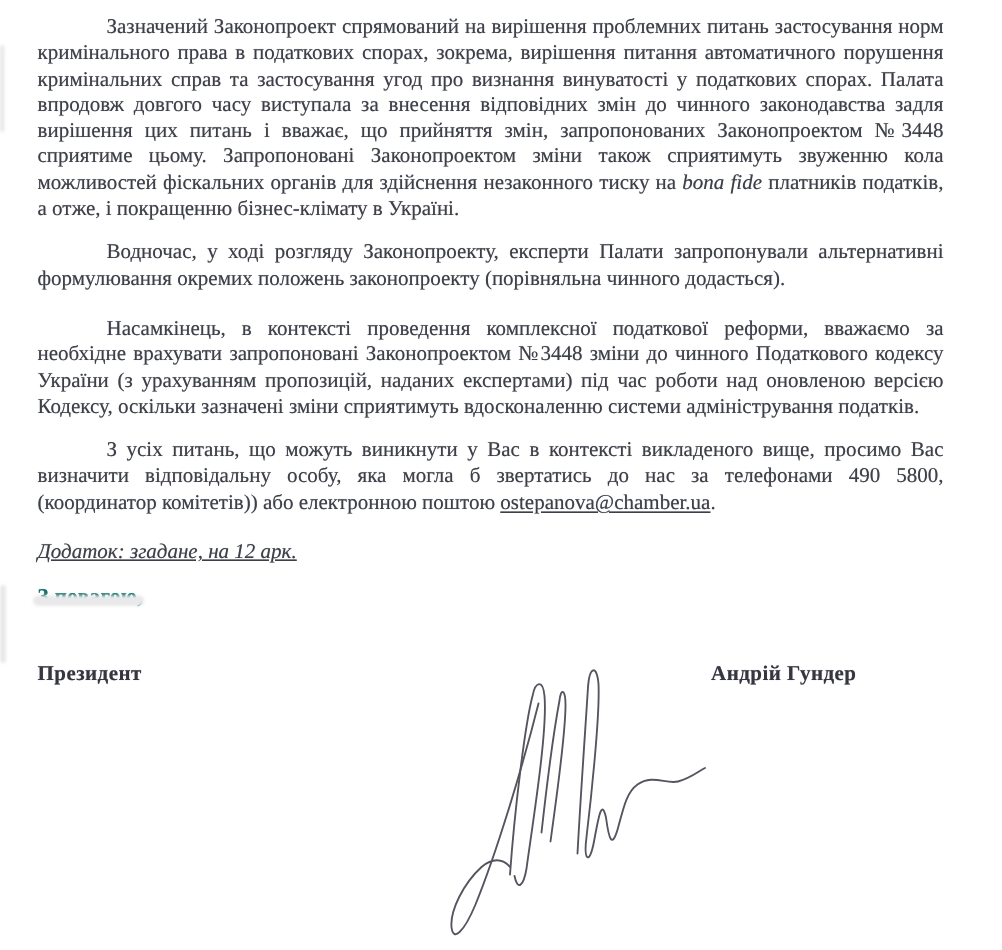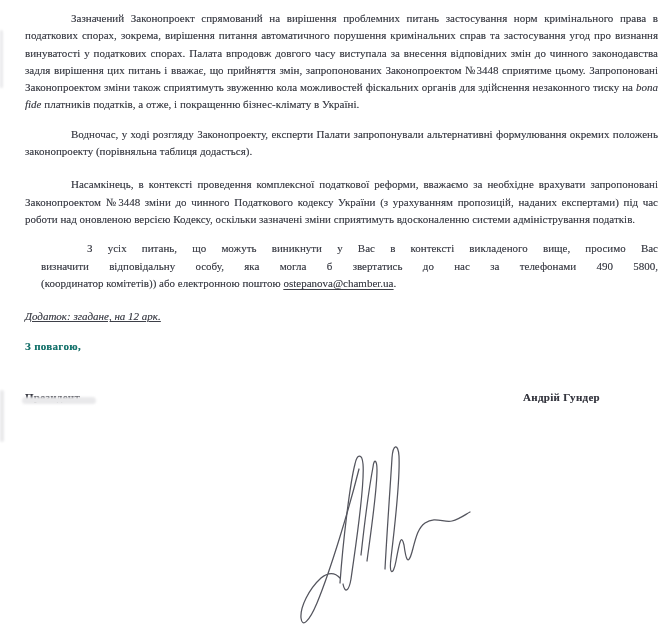--- a/index.html
+++ b/index.html
@@ -5,35 +5,35 @@
   html, body { margin: 0; padding: 0; }
   body {
     width: 668px; height: 633px;
     background: #ffffff;
     overflow: hidden;
   }
   .page {
     position: relative;
     box-sizing: border-box;
     width: 668px; height: 633px;
-    padding: 10px 10px 0 25px;
+    padding: 10px 39px 0 25px;
     font-family: "Liberation Serif", "DejaVu Serif", serif;
-    font-size: 11px;
+    font-size: 14px;
     line-height: 17.3px;
     color: #3e4049;
     text-shadow: 0 0 0.5px rgba(62,64,73,0.55);
   }
   p.body-par {
     margin: 0 0 12px 0;
     text-align: justify;
     text-indent: 46px;
   }
   p.body-par.mb16 { margin-bottom: 16px; }
   p.body-par.mb15 { margin-bottom: 15px; }
-  .contact-block { margin: 0 0 16px 16px; }
+  .contact-block { margin: 0 0 16px 0; }
   .cl { text-align: justify; }
   .cl-first { text-indent: 46px; text-align-last: justify; }
   .cl-just { text-align-last: justify; }
   .cl-indent { padding-left: 78px; text-align-last: justify; }
   .cl-left { text-align: left; }
   .u-seg { text-decoration: underline; text-underline-offset: 2px; }
   .attachment-note {
     margin: 0 0 13px 0;
     font-style: italic;
     text-align: left;
@@ -76,21 +76,21 @@
   .smudge-edge-top { left: 0; top: 30px; width: 3px; height: 58px; }
   .smudge-edge-mid { left: 0; top: 390px; width: 4px; height: 52px; }
 </style>
 </head>
 <body>
 
 <div class="page">
 
   <p class="body-par"><span>Зазначений Законопроект спрямований на вирішення проблемних питань застосування норм кримінального права в податкових спорах, зокрема, вирішення питання автоматичного порушення кримінальних справ та застосування угод про визнання винуватості у податкових спорах. Палата впродовж довгого часу виступала за внесення відповідних змін до чинного законодавства задля вирішення цих питань і вважає, що прийняття змін, запропонованих Законопроектом №3448 сприятиме цьому. Запропоновані Законопроектом зміни також сприятимуть звуженню кола можливостей фіскальних органів для здійснення незаконного тиску на </span><span style="font-style: italic;">bona fide</span><span> платників податків, а отже, і покращенню бізнес-клімату в Україні.</span></p>
 
-  <p class="body-par mb16"><span>Водночас, у ході розгляду Законопроекту, експерти Палати запропонували альтернативні формулювання окремих положень законопроекту (порівняльна таблиця додасться).</span></p>
+  <p class="body-par mb16"><span>Водночас, у ході розгляду Законопроекту, експерти Палати запропонували альтернативні формулювання окремих положень законопроекту (порівняльна чинного додасться).</span></p>
 
   <p class="body-par"><span>Насамкінець, в контексті проведення комплексної податкової реформи, вважаємо за необхідне врахувати запропоновані Законопроектом №3448 зміни до чинного Податкового кодексу України (з урахуванням пропозицій, наданих експертами) під час роботи над оновленою версією Кодексу, оскільки зазначені зміни сприятимуть вдосконаленню системи адміністрування податків.</span></p>
 
 
   <div class="contact-block">
     <div class="cl cl-first"><span>З усіх питань, що можуть виникнути у Вас в контексті викладеного вище, просимо Вас</span></div>
     <div class="cl cl-just"><span>визначити відповідальну особу, яка могла б звертатись до нас за телефонами 490 5800,</span></div>
     <div class="cl cl-left"><span>(координатор комітетів)) або електронною поштою </span><span class="u-seg">ostepanova@chamber.ua</span><span>.</span></div>
   </div>
 

